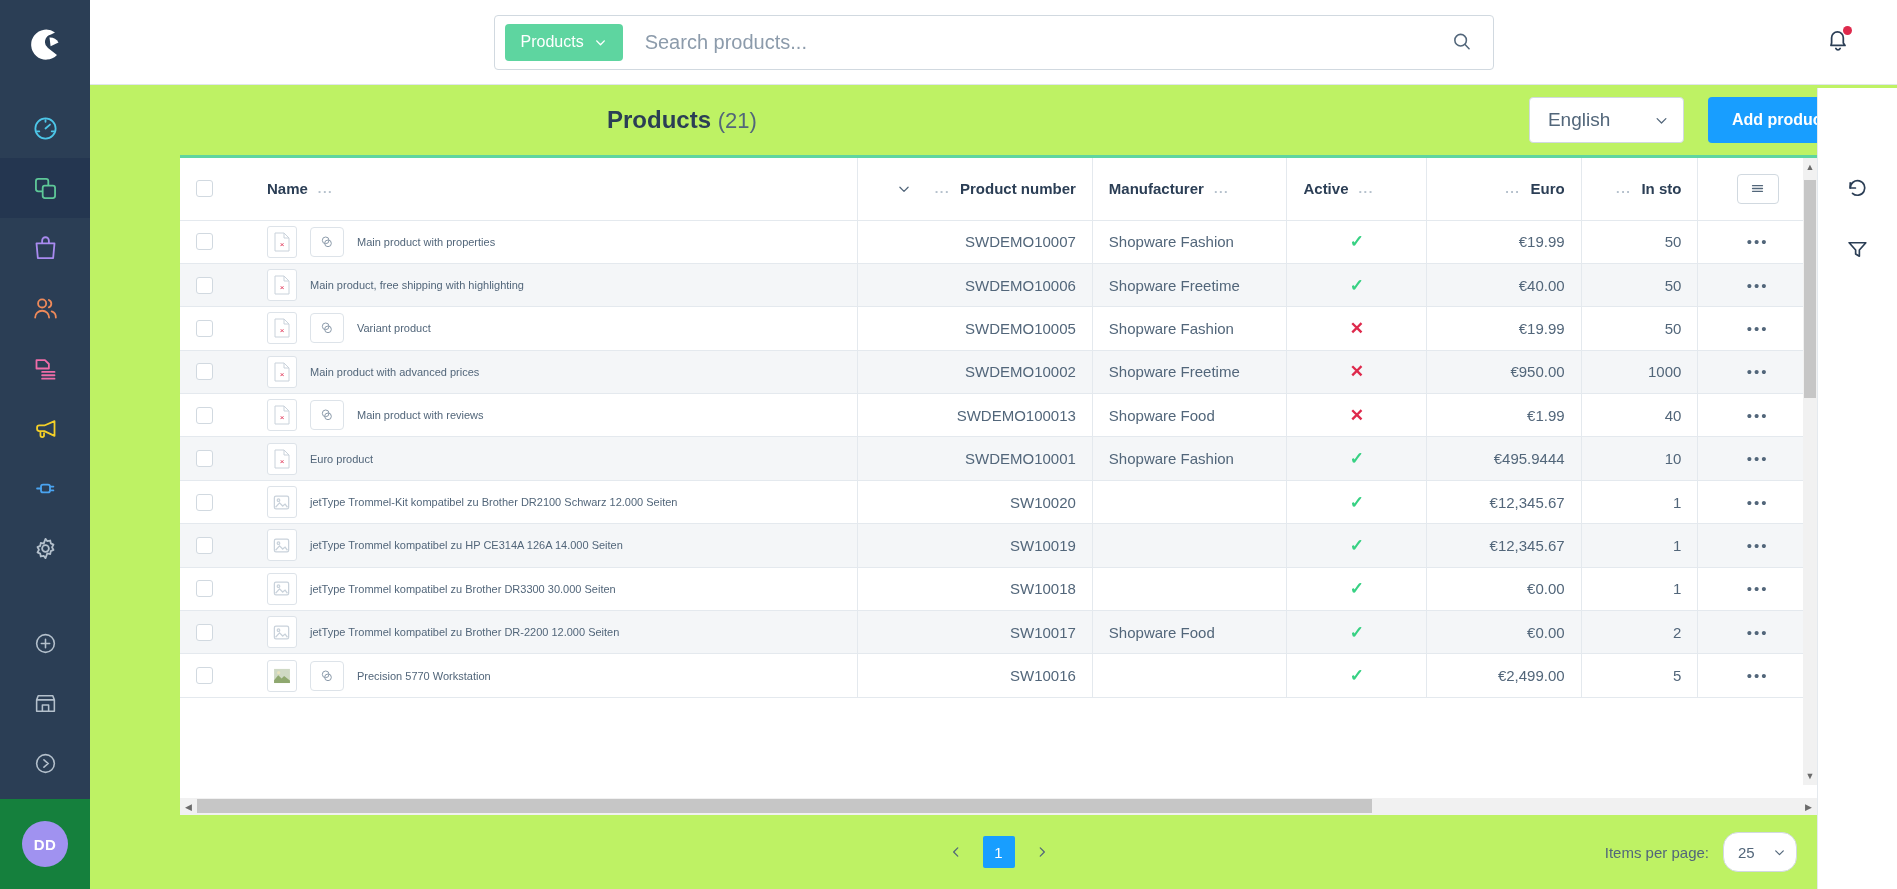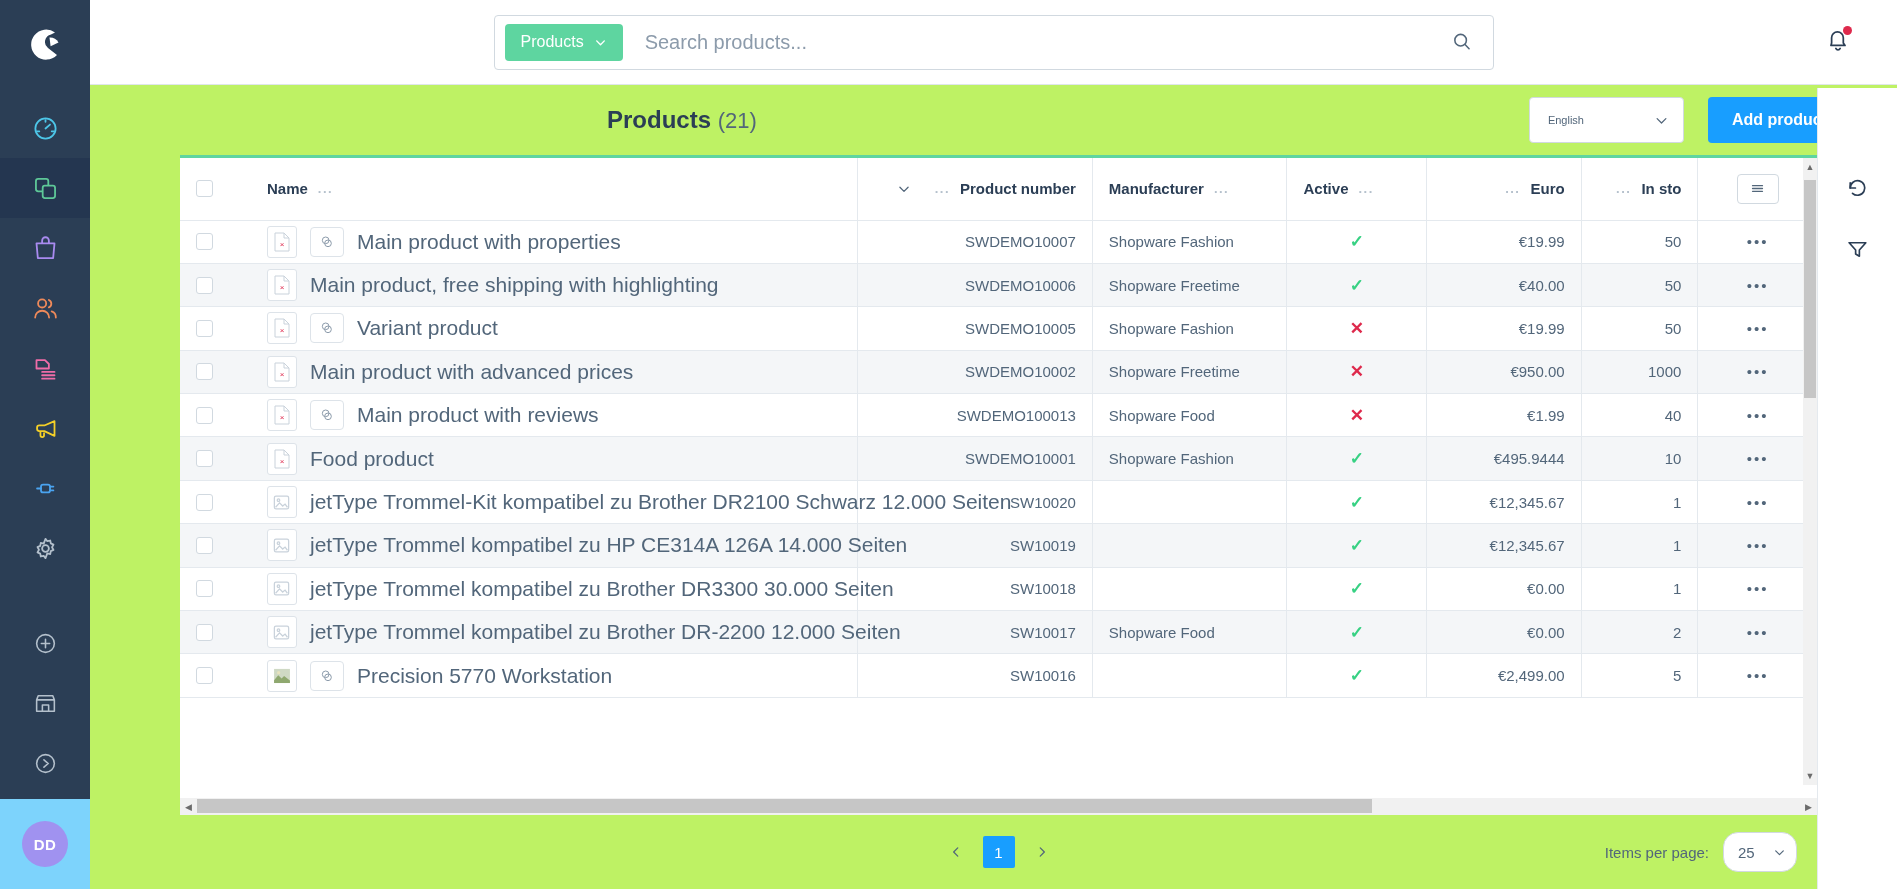--- a/index.html
+++ b/index.html
@@ -31,21 +31,21 @@
     position: relative;
   }
   .nav-icon.active { background: #243650; }
   .nav-icon svg { display: block; }
   .sidebar-top { margin-top: 10px; }
   .sidebar-spacer { flex: 1 1 auto; }
   .sidebar-bottom { padding-bottom: 6px; }
   .avatar-wrap {
     height: 90px; width: 90px;
     display: flex; align-items: center; justify-content: center;
-    background: #7dd3fc;
+    background: #15803d;
   }
   .avatar {
     width: 46px; height: 46px; border-radius: 50%;
     background: #a092f0;
     color: #ffffff; font-size: 15px; font-weight: bold;
     display: flex; align-items: center; justify-content: center;
     letter-spacing: .5px; cursor: pointer;
   }
 
   
@@ -102,21 +102,21 @@
     position: absolute; left: 517px;
   }
   .page-title .count { font-weight: normal; color: #52667a; font-size: 22px; }
   .head-right {
     margin-left: auto; display: flex; align-items: center; gap: 24px;
   }
   .lang-select {
     width: 155px; height: 46px;
     border: 1px solid #d1d9e0; border-radius: 4px; background: #fff;
     display: flex; align-items: center; justify-content: space-between;
-    padding: 0 14px 0 18px; font-size: 11px; cursor: pointer; color: #52667a;
+    padding: 0 14px 0 18px; font-size: 19px; cursor: pointer; color: #52667a;
   }
   .btn-primary {
     height: 46px; background: #189eff; color: #fff;
     border: none; border-radius: 4px;
     font-size: 16px; font-weight: bold; padding: 0 24px; cursor: pointer;
     font-family: "Liberation Sans", sans-serif;
   }
 
   
   .table-zone {
@@ -163,21 +163,21 @@
     width: 30px; height: 32px; flex: 0 0 30px;
     border: 1px solid #dde3e9; border-radius: 3px; background: #fff;
     display: flex; align-items: center; justify-content: center;
   }
   .variant-badge {
     width: 34px; height: 30px; flex: 0 0 34px;
     border: 1px solid #dde3e9; border-radius: 4px; background: #fff;
     display: flex; align-items: center; justify-content: center;
     cursor: pointer;
   }
-  .pname { color: #52667a; font-size: 21px; cursor: pointer; white-space: nowrap; }
+  .pname { color: #52667a; font-size: 11px; cursor: pointer; white-space: nowrap; }
   .right { text-align: right; }
   .center { text-align: center; }
   .tick { color: #37d183; font-size: 17px; font-weight: bold; }
   .cross { color: #de294c; font-size: 17px; font-weight: bold; }
   .rowdots { color: #546a80; letter-spacing: 2px; font-size: 16px; cursor: pointer; text-align: center; }
 
   
   .grid-settings {
     width: 42px; height: 30px; border: 1px solid #d1d9e0; border-radius: 4px;
     background: #fff; display: flex; align-items: center; justify-content: center;
@@ -583,21 +583,21 @@
               </td>
               <td class="col-name">
                 <div class="namecell">
                   <div class="thumb">
                     <svg width="18" height="20" viewBox="0 0 18 20">
                       <path d="M2 1h9l5 5v13H2z" fill="#fff" stroke="#c9d2db" stroke-width="1"></path>
                       <path d="M11 1v5h5" fill="none" stroke="#c9d2db" stroke-width="1"></path>
                       <text x="9" y="15" font-size="8" fill="#de294c" text-anchor="middle" font-family="Liberation Sans">×</text>
                     </svg>
                   </div>
-                  <span class="pname">Food product</span>
+                  <span class="pname">Euro product</span>
                 </div>
               </td>
               <td class="col-pnum right">SWDEMO10001</td>
               <td class="col-manu">Shopware Fashion</td>
               <td class="col-active center"><span class="tick">✓</span></td>
               <td class="col-euro right">€495.9444</td>
               <td class="col-stock right">10</td>
               <td class="col-act rowdots">•••</td>
             </tr>
             <tr class="">

